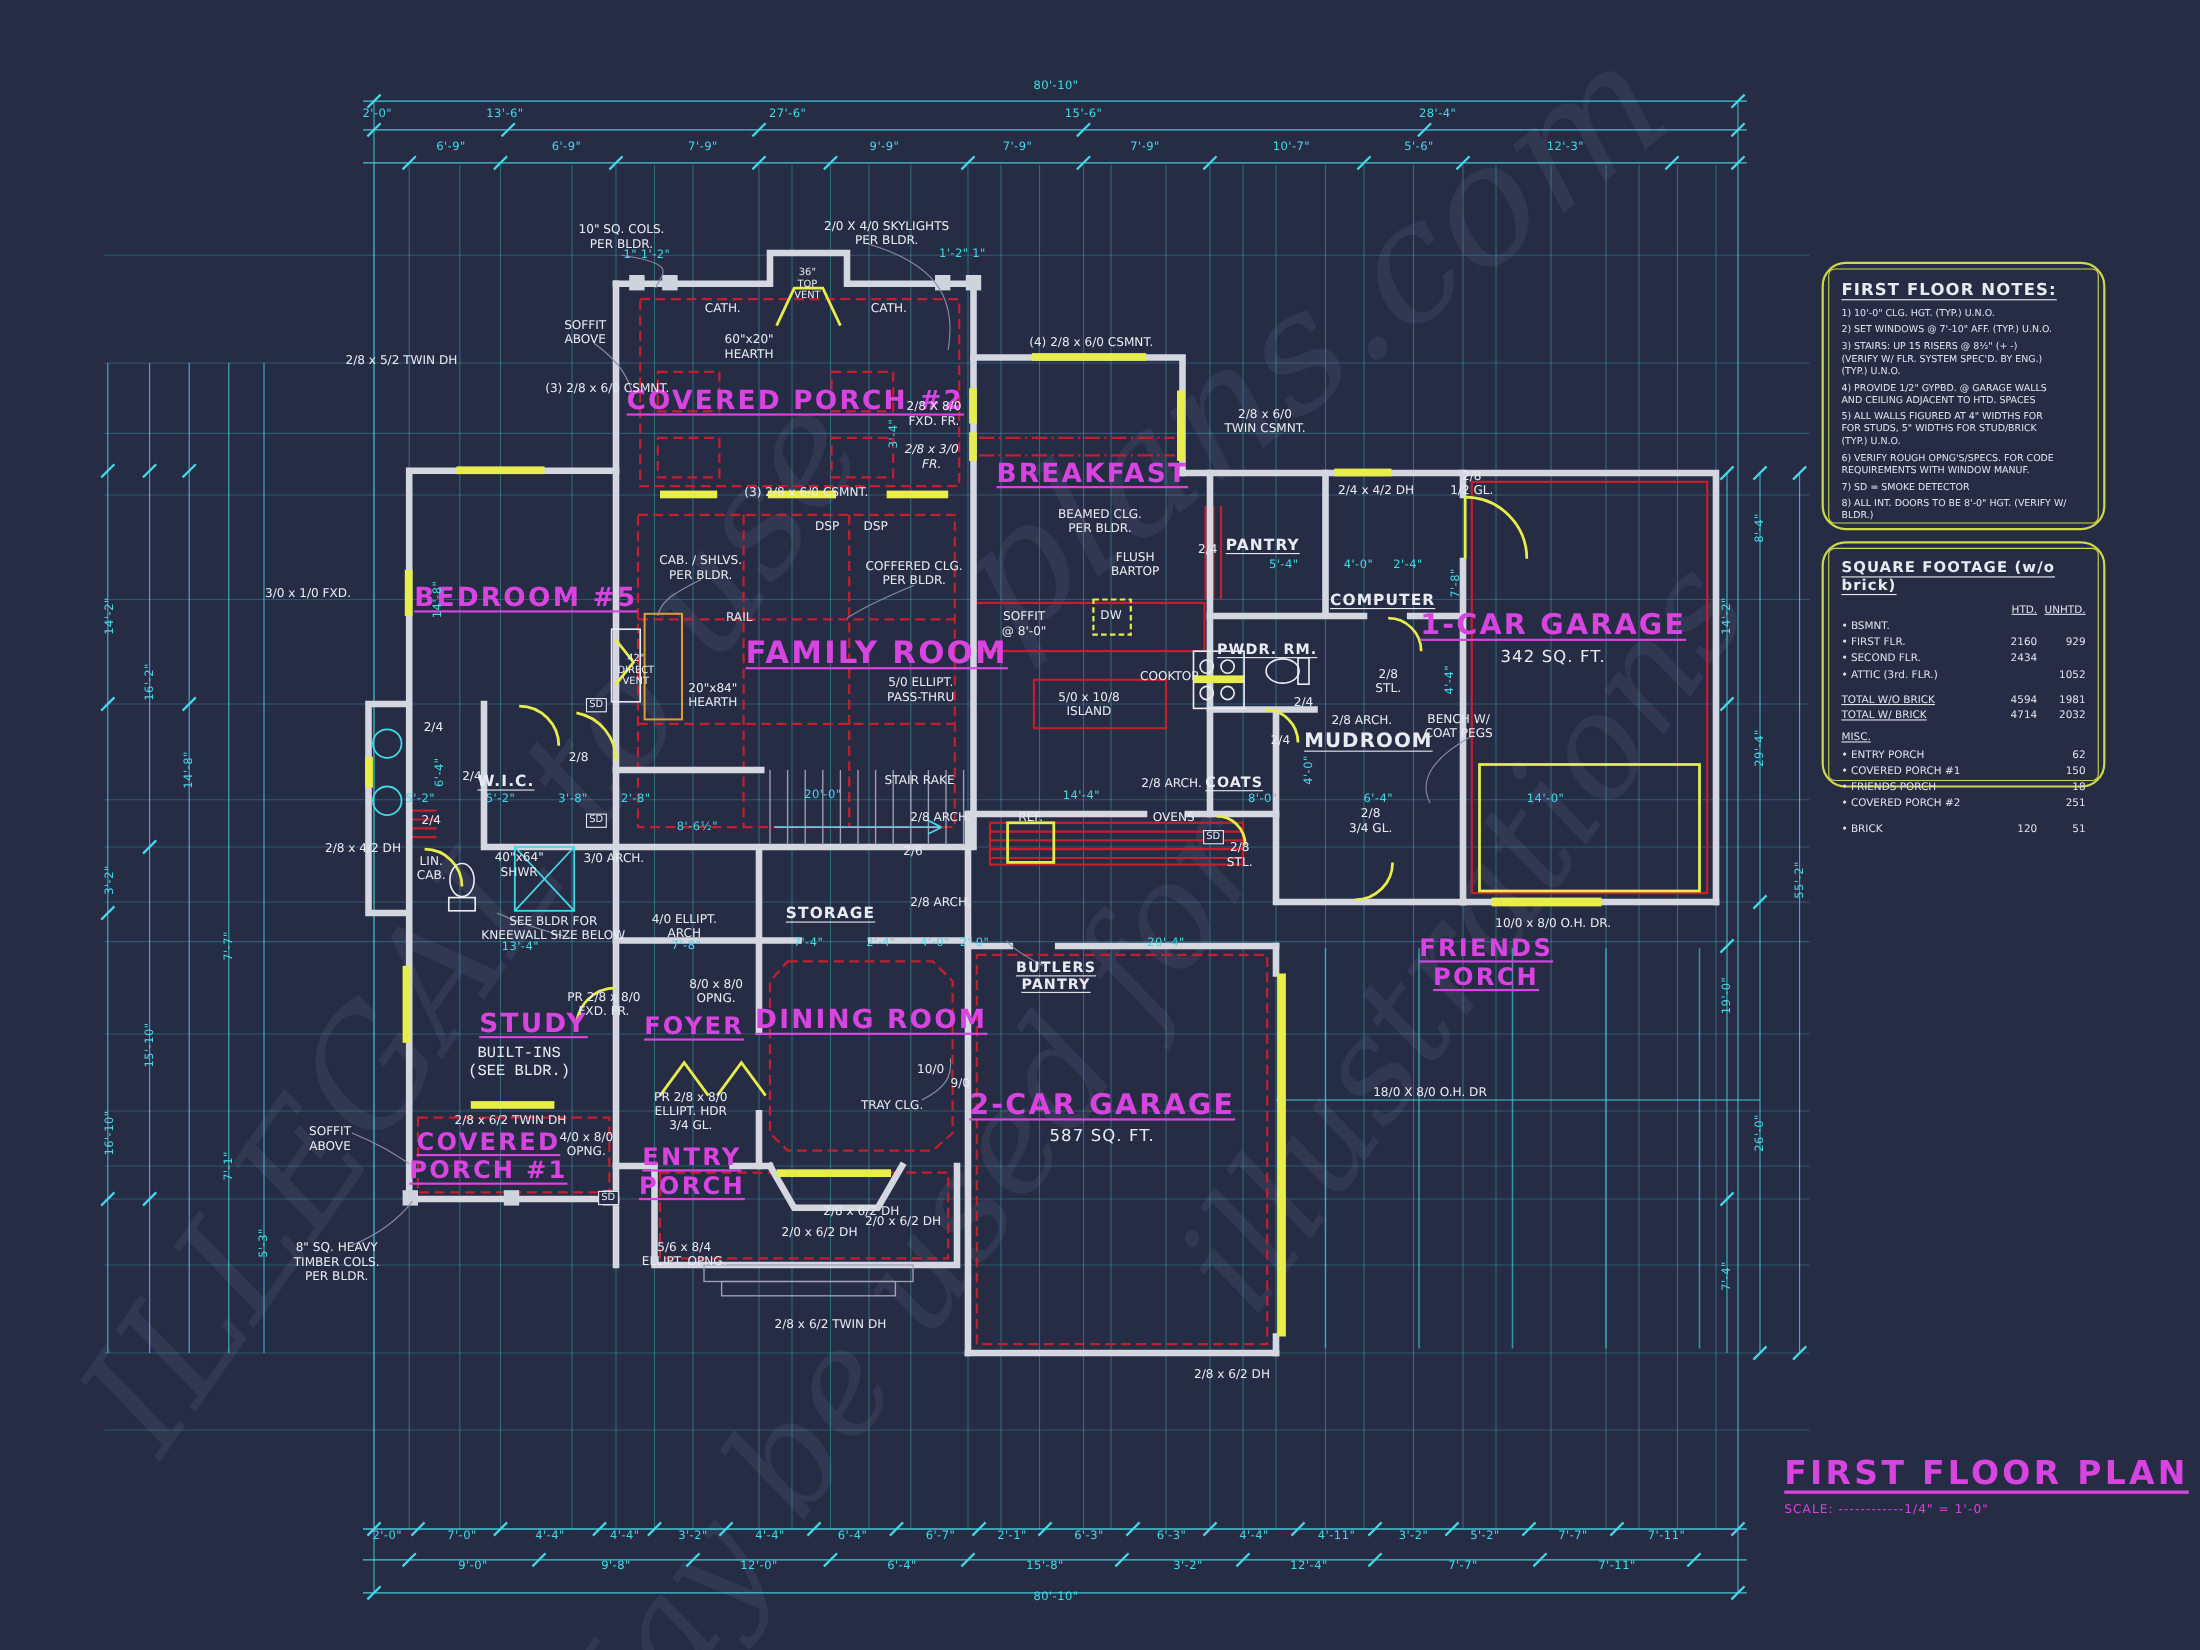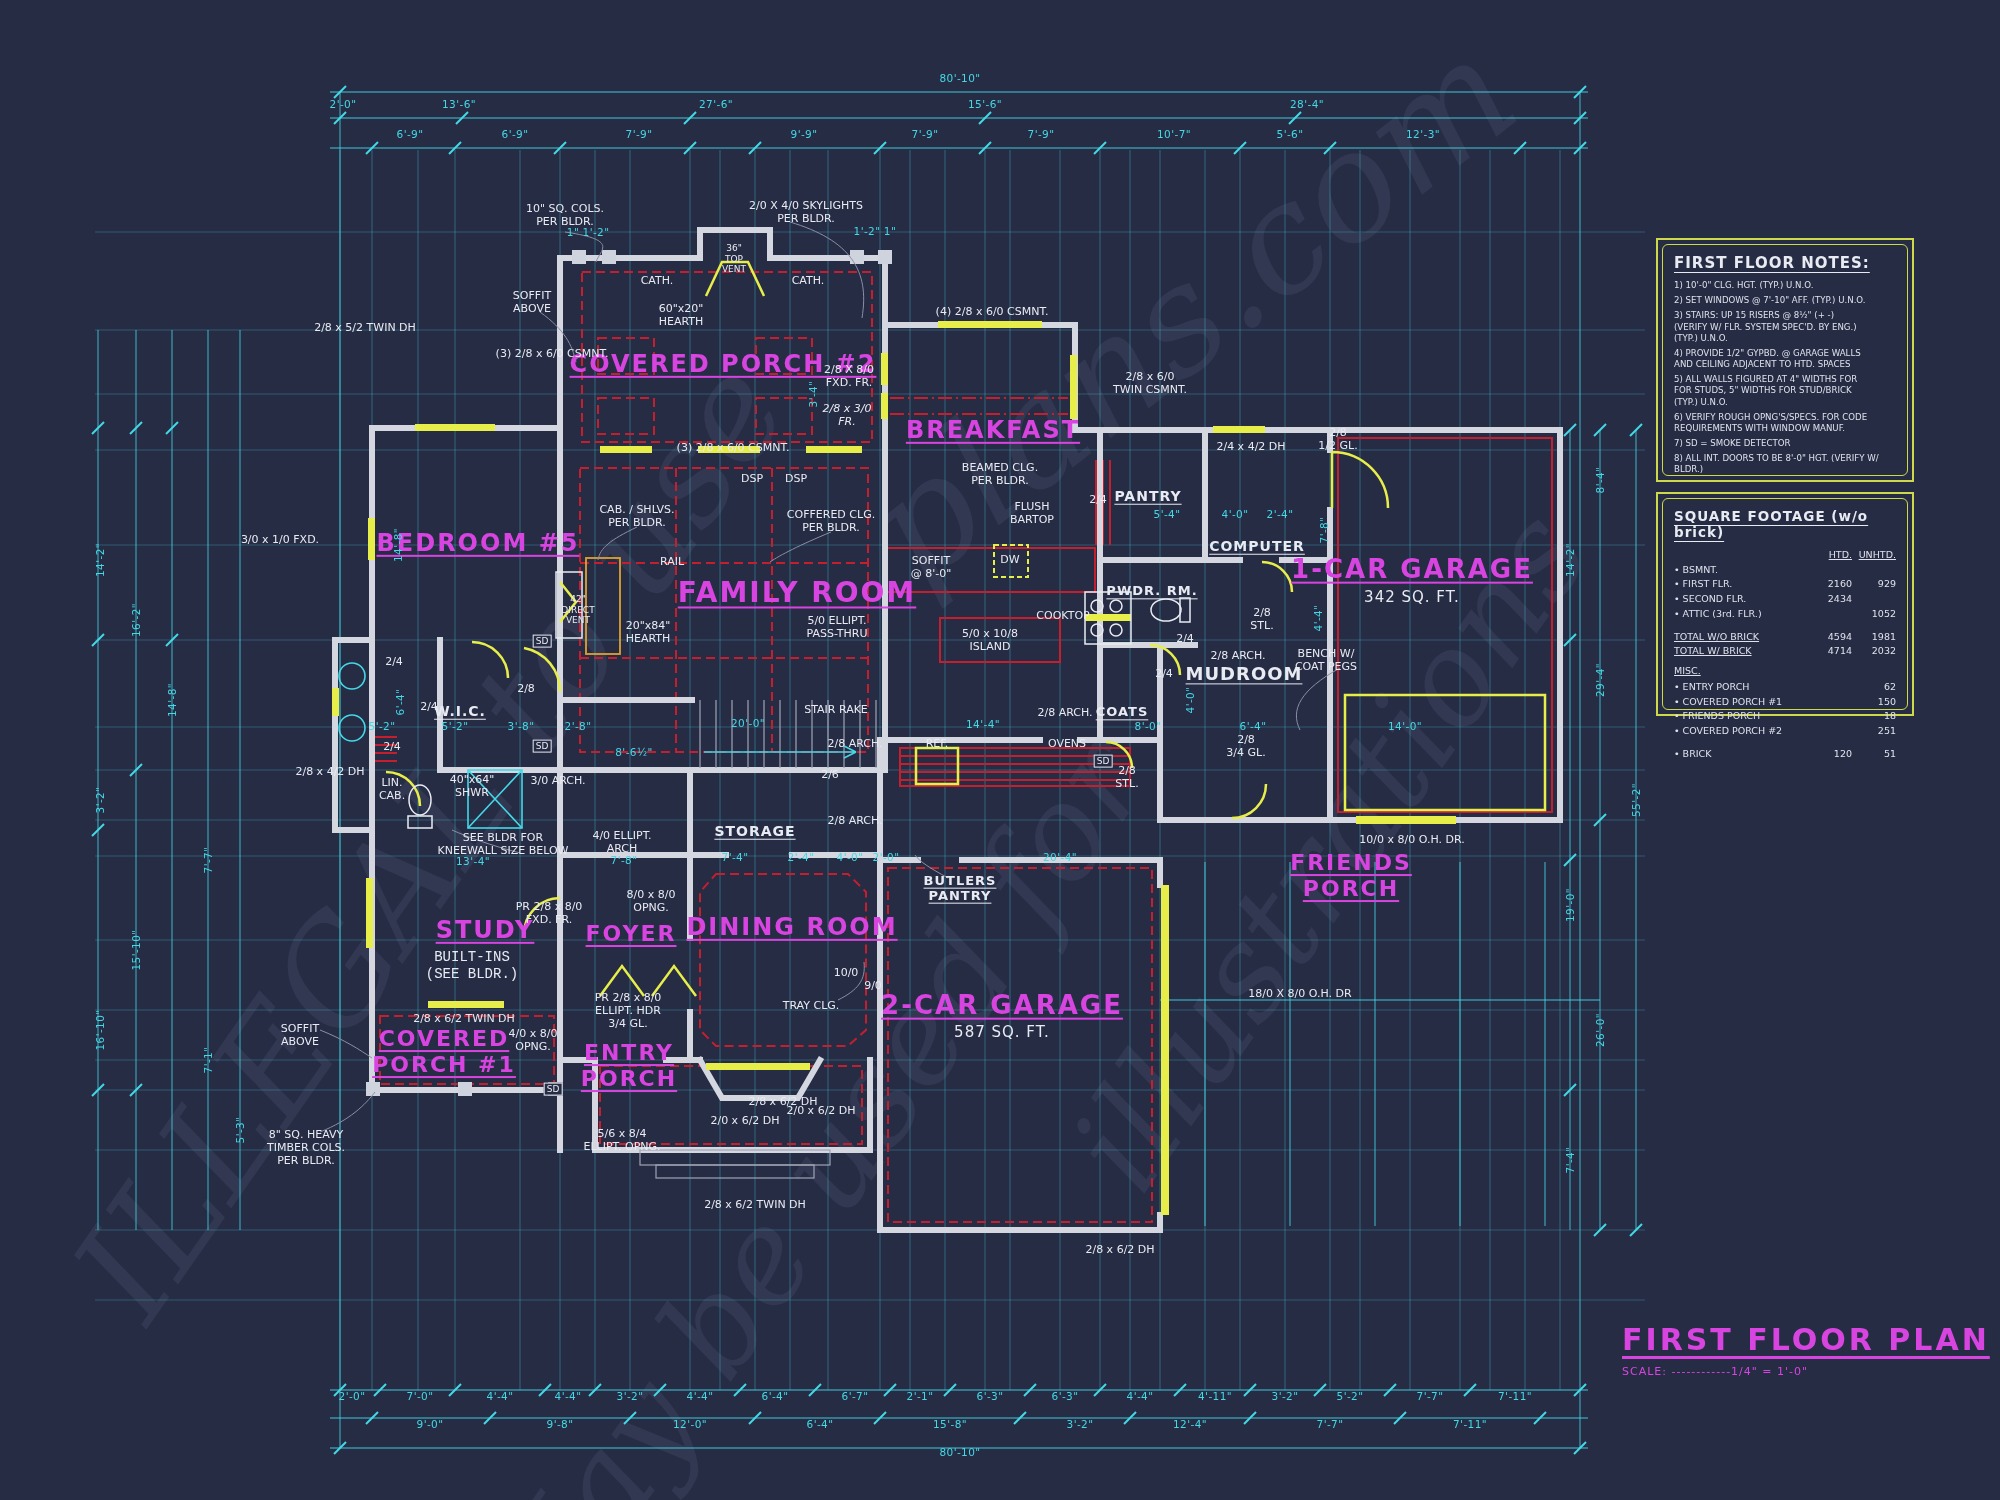--- a/index.html
+++ b/index.html
@@ -10,21 +10,21 @@
   .lbl{position:absolute;transform:translate(-50%,-50%);text-align:center;white-space:pre-line;line-height:1.18;}
   .room-m{color:#d844e0;letter-spacing:2px;text-decoration:underline;text-underline-offset:4px;font-weight:bold;}
   .room-w{color:#e9ebf2;letter-spacing:1px;text-decoration:underline;text-underline-offset:3px;font-weight:bold;}
   .plain{text-decoration:none;font-weight:normal;}
   .sub{color:#e9ebf2;font-size:11px;}
   .dim{color:#43d9e6;font-size:10.5px;letter-spacing:.4px;white-space:nowrap;}
   .sd{position:absolute;transform:translate(-50%,-50%);border:1px solid #e9ebf2;color:#e9ebf2;
       font-size:9px;padding:0 2px;background:#272c45;line-height:1.2;}
   .wm{position:absolute;color:rgba(165,175,215,0.09);font-family:"DejaVu Serif",serif;
       font-style:italic;white-space:nowrap;transform-origin:center;}
-  .panel{position:absolute;border:2px solid #cdd94a;border-radius:0;padding:4px;}
+  .panel{position:absolute;border:2px solid #cdd94a;border-radius:22px;padding:4px;}
   .panel-inner{border:1.5px solid #cdd94a;border-radius:6px;padding:9px 11px;height:100%;box-sizing:border-box;}
   .panel-title{color:#e9ebf2;font-size:15px;letter-spacing:1px;text-decoration:underline;
                text-underline-offset:4px;font-weight:bold;margin-bottom:8px;}
   .note-line{color:#dfe2ec;font-size:8.6px;line-height:1.3;margin-bottom:4px;white-space:pre-line;}
   .sqrow{display:flex;color:#dfe2ec;font-size:9.5px;line-height:1.55;}
   .sqrow .c1{flex:1;white-space:nowrap;}
   .sqrow .c2,.sqrow .c3{width:44px;text-align:right;}
   .sqrow.hdr .c2,.sqrow.hdr .c3{text-decoration:underline;}
   .sqrow.tot .c1{text-decoration:underline;}
   .sqrow.gap{height:8px;}

